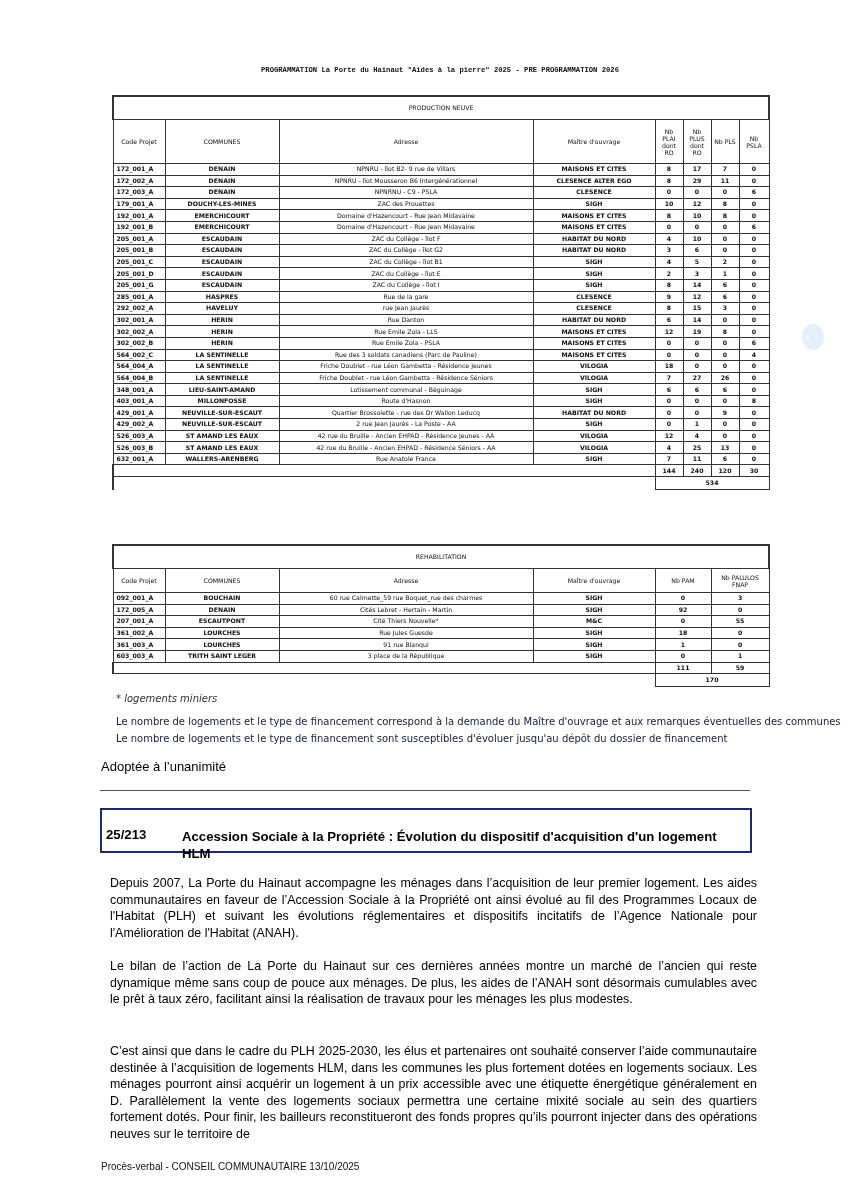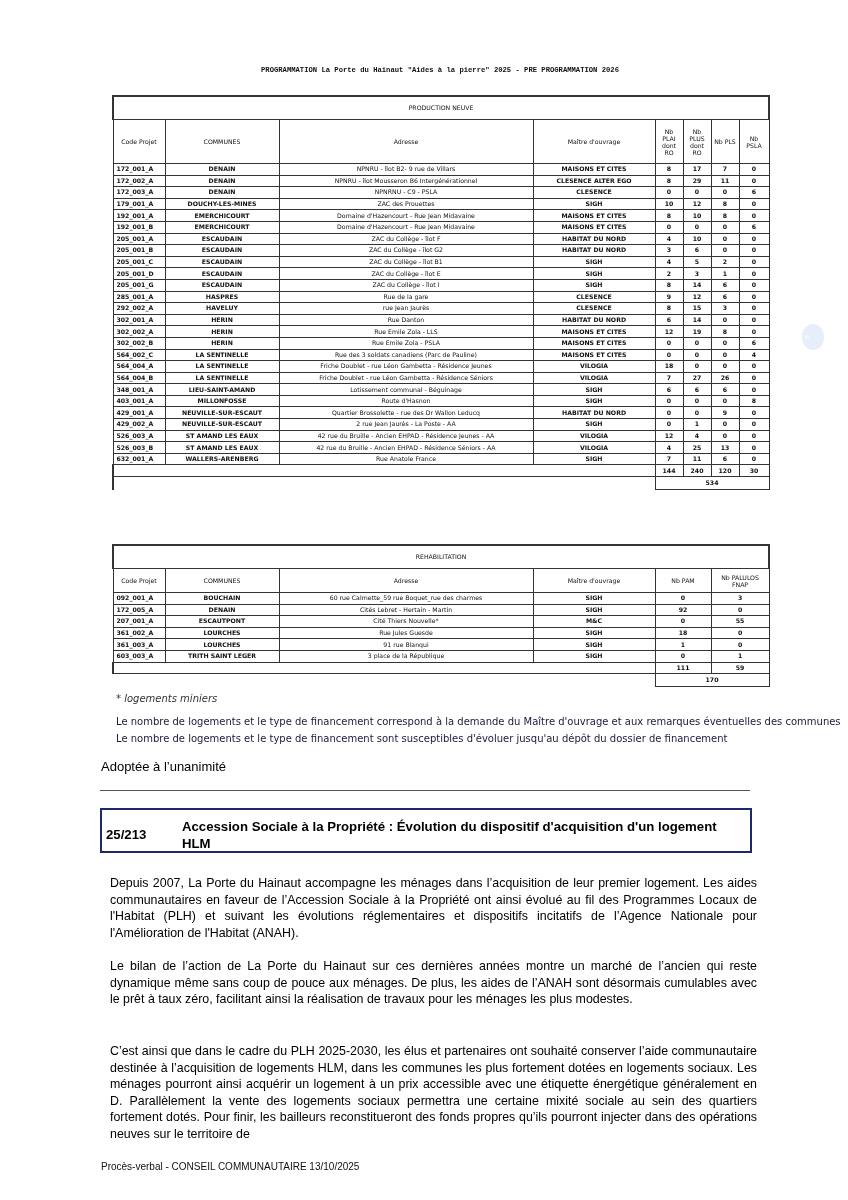--- a/index.html
+++ b/index.html
@@ -25,21 +25,21 @@
   .footnote { position: absolute; left: 116px; font-family: "DejaVu Sans", sans-serif; font-size: 10px; color: #1a1a3a; }
   .fn-star { top: 693px; font-style: italic; color: #333; }
   .fn-1 { top: 716px; }
   .fn-2 { top: 733px; }
 
   .adopted { position: absolute; left: 101px; top: 759px; font-size: 13px; }
   .hr { position: absolute; left: 100px; top: 790px; width: 650px; height: 0; border-top: 1px solid #555; }
 
   .delib-box { position: absolute; left: 100px; top: 808px; width: 652px; height: 45px; border: 2px solid #1c2a6b; box-sizing: border-box; }
   .delib-num { position: absolute; left: 4px; top: 5px; font-weight: bold; font-size: 13.2px; margin-top: 12px; }
-  .delib-title { position: absolute; left: 80px; top: 8px; width: 566px; font-weight: bold; font-size: 13.2px; line-height: 17px; }
+  .delib-title { position: absolute; left: 80px; top: 18px; width: 566px; font-weight: bold; font-size: 13.2px; line-height: 17px; }
 
   .para { position: absolute; left: 101px; width: 647px; font-size: 12.4px; line-height: 16.6px; text-align: justify; margin-left: 9px; }
   #p1 { top: 875px; }
   #p2 { top: 958px; }
   #p3 { top: 1043px; }
 
   .footer { position: absolute; left: 101px; top: 1161px; font-size: 10px; color: #111; }
 
   .float-badge { position: absolute; left: 802px; top: 324px; width: 22px; height: 26px; border-radius: 50%; background: #e6eefb; color: #fff; font-size: 6px; line-height: 26px; text-indent: 3px; }
 </style>

